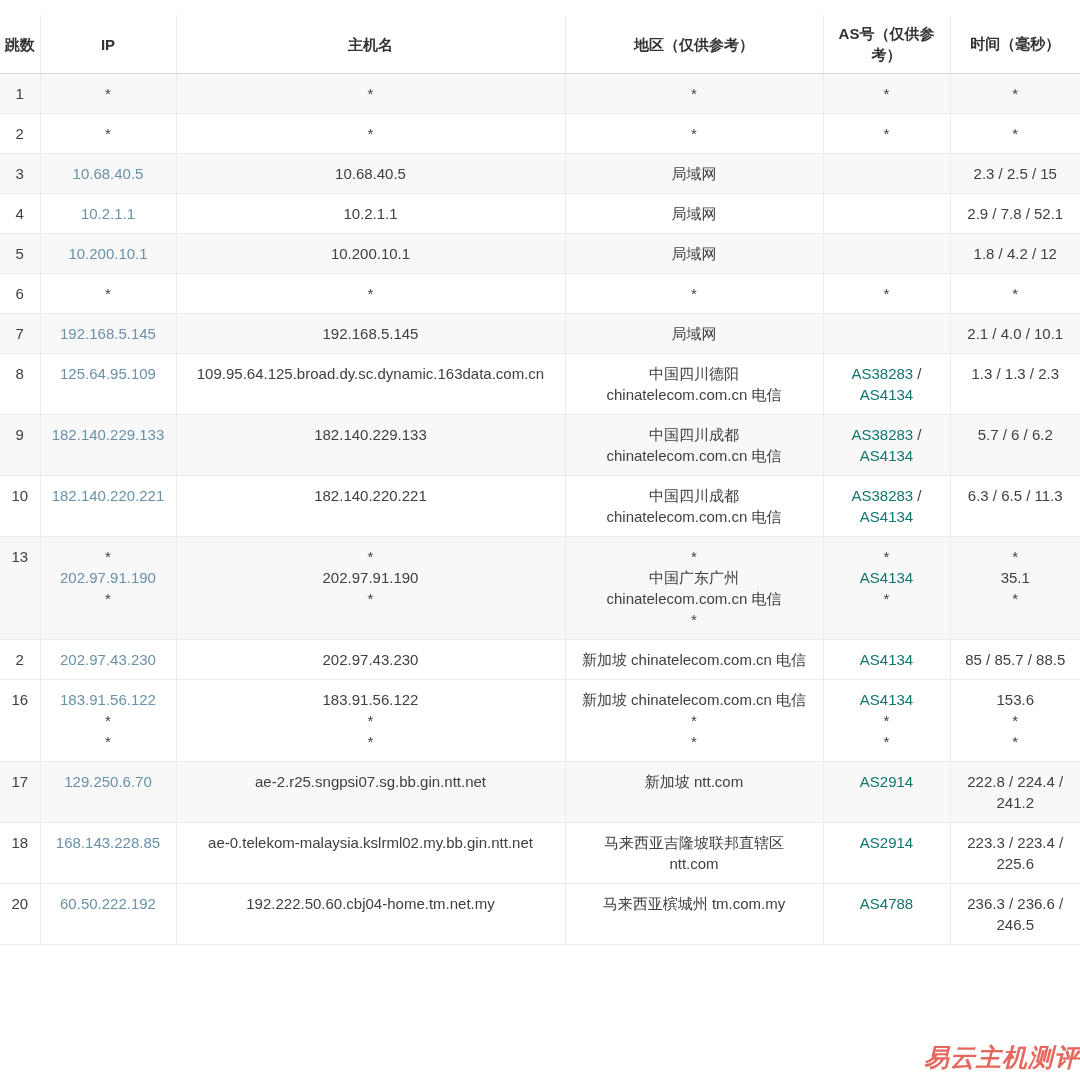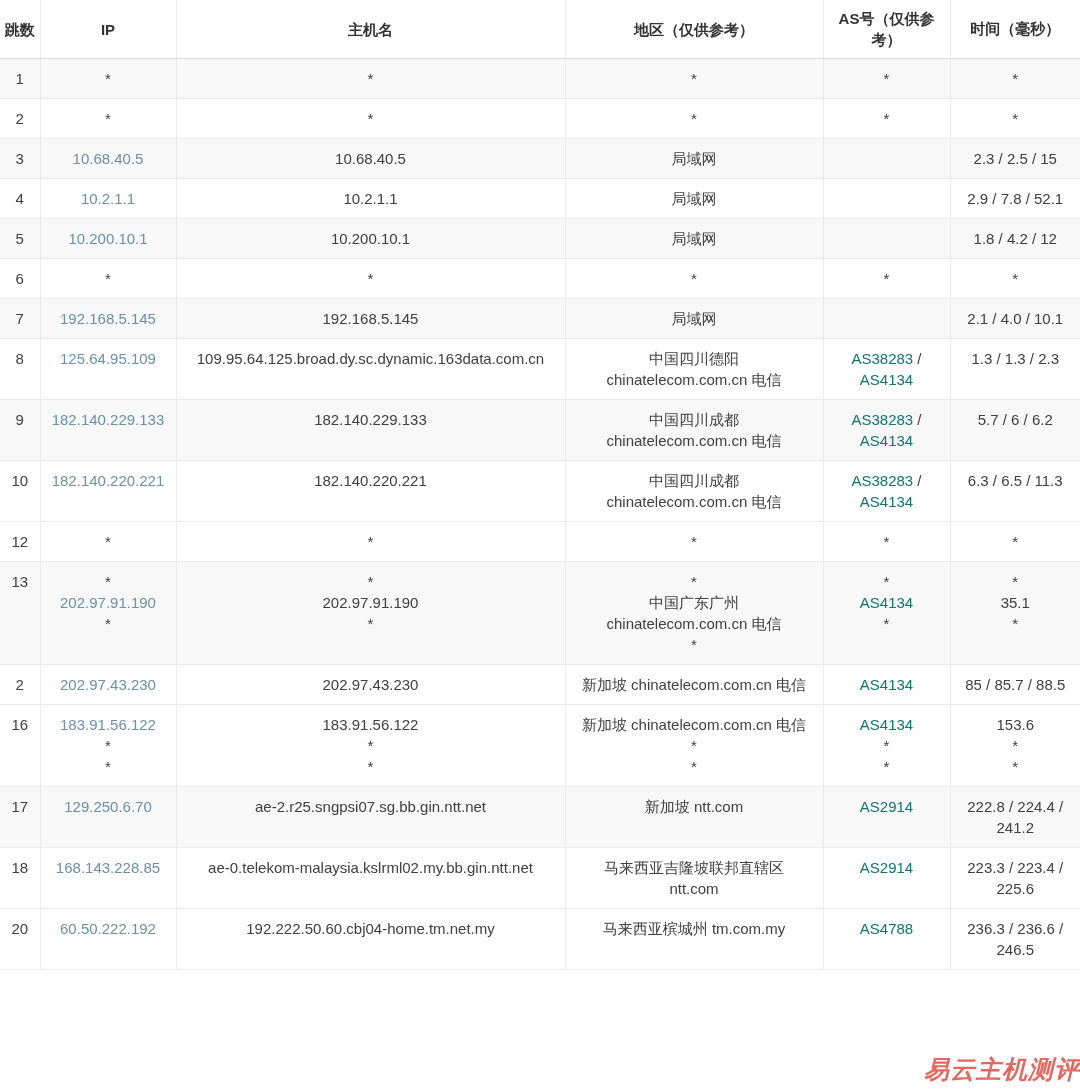--- a/index.html
+++ b/index.html
@@ -3,21 +3,21 @@
 <meta charset="utf-8">
 <style>
   html,body{margin:0;padding:0;}
   body{
     width:1080px;height:1090px;overflow:hidden;position:relative;
     background:#ffffff;color:#404040;
     font-family:"Liberation Sans","DejaVu Sans",sans-serif;
     font-size:15px;
   }
   table.trace{
-    border-collapse:collapse;table-layout:fixed;width:1080px;
+    border-collapse:collapse;table-layout:fixed;width:1080px;margin-top:15px;
   }
   th{
     font-weight:bold;color:#333333;text-align:center;vertical-align:middle;
     padding:8px 4px;height:42px;line-height:21px;
     border-bottom:1px solid #d9d9d9;border-right:1px solid #ebebeb;
     background:#ffffff;word-break:break-word;
   }
   th:last-child{border-right:none;font-family:Liberation Serif, serif;}
   td{
     text-align:center;vertical-align:top;
@@ -25,21 +25,21 @@
     border-bottom:1px solid #ebebeb;border-right:1px solid #ebebeb;
     word-break:break-word;
   }
   td:last-child{border-right:none;}
   tr.odd td{background:#f8f8f8;}
   .ln{min-height:21px;}
   .ip-lnk{color:#6a91a8;text-decoration:none;cursor:pointer;}
   .as-lnk{color:#0f766e;text-decoration:none;cursor:pointer;}
   .plain{color:#404040;}
   .watermark{
-    position:absolute;right:0px;bottom:4px;
+    position:absolute;right:0px;bottom:16px;
     font-size:25px;font-style:italic;font-weight:bold;
     letter-spacing:1px;white-space:nowrap;
     color:#e0473c;opacity:0.82;pointer-events:none;
   }
 </style>
 </head>
 <body>
 
 <table class="trace">
   <colgroup>
@@ -232,38 +232,20 @@
           <div class="ln"><span class="plain">chinatelecom.com.cn 电信</span></div>
         </td>
         <td>
           <div class="ln"><span class="as-lnk">AS38283</span><span class="plain"> /</span></div>
           <div class="ln"><span class="as-lnk">AS4134</span></div>
         </td>
         <td>
           <div class="ln"><span class="plain">6.3 / 6.5 / 11.3</span></div>
         </td>
       </tr>
-      <tr>
-        <td>12</td>
-        <td>
-          <div class="ln"><span class="plain">*</span></div>
-        </td>
-        <td>
-          <div class="ln"><span class="plain">*</span></div>
-        </td>
-        <td>
-          <div class="ln"><span class="plain">*</span></div>
-        </td>
-        <td>
-          <div class="ln"><span class="plain">*</span></div>
-        </td>
-        <td>
-          <div class="ln"><span class="plain">*</span></div>
-        </td>
-      </tr>
       <tr class="odd">
         <td>13</td>
         <td>
           <div class="ln"><span class="plain">*</span></div>
           <div class="ln"><span class="ip-lnk">202.97.91.190</span></div>
           <div class="ln"><span class="plain">*</span></div>
         </td>
         <td>
           <div class="ln"><span class="plain">*</span></div>
           <div class="ln"><span class="plain">202.97.91.190</span></div>

